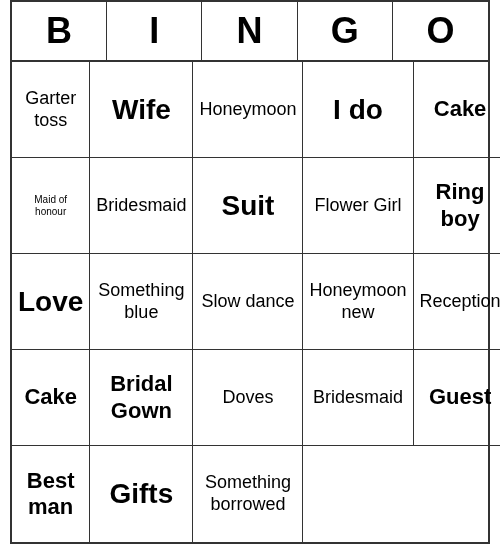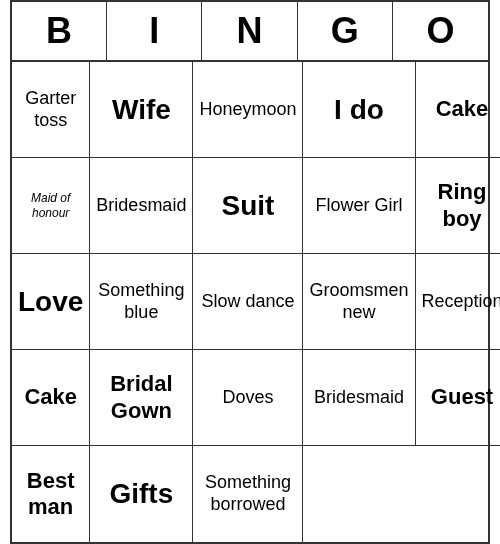--- a/index.html
+++ b/index.html
@@ -52,21 +52,21 @@
     .bingo-cell:nth-child(n+21) {
       border-bottom: none;
     }
     .bingo-cell .cell-text {
       display: block;
     }
     
     .size-xl { font-size: 28px; font-weight: bold; text-align: right; }
     .size-lg { font-size: 22px; font-weight: bold; }
     .size-md { font-size: 18px; }
-    .size-sm { font-size: 12px; font-style: italic; }
+    .size-sm { font-size: 10px; }
     .size-xs { font-size: 18px; }
   </style>
 </head>
 <body>
 
 <div class="bingo-card">
   <div class="bingo-header">
   <div class="bingo-header-cell">B</div>
       <div class="bingo-header-cell">I</div>
       <div class="bingo-header-cell">N</div>
@@ -107,21 +107,21 @@
       <div class="bingo-cell">
         <span class="cell-text size-xl">Love</span>
       </div>
       <div class="bingo-cell">
         <span class="cell-text size-xs">Something blue</span>
       </div>
       <div class="bingo-cell">
         <span class="cell-text size-md">Slow dance</span>
       </div>
       <div class="bingo-cell">
-        <span class="cell-text size-xs">Groomsmen new</span>
+        <span class="cell-text size-xs">Honeymoon new</span>
       </div>
       <div class="bingo-cell">
         <span class="cell-text size-xs">Reception</span>
       </div>
       <div class="bingo-cell">
         <span class="cell-text size-lg">Cake</span>
       </div>
       <div class="bingo-cell">
         <span class="cell-text size-lg">Bridal Gown</span>
       </div>

